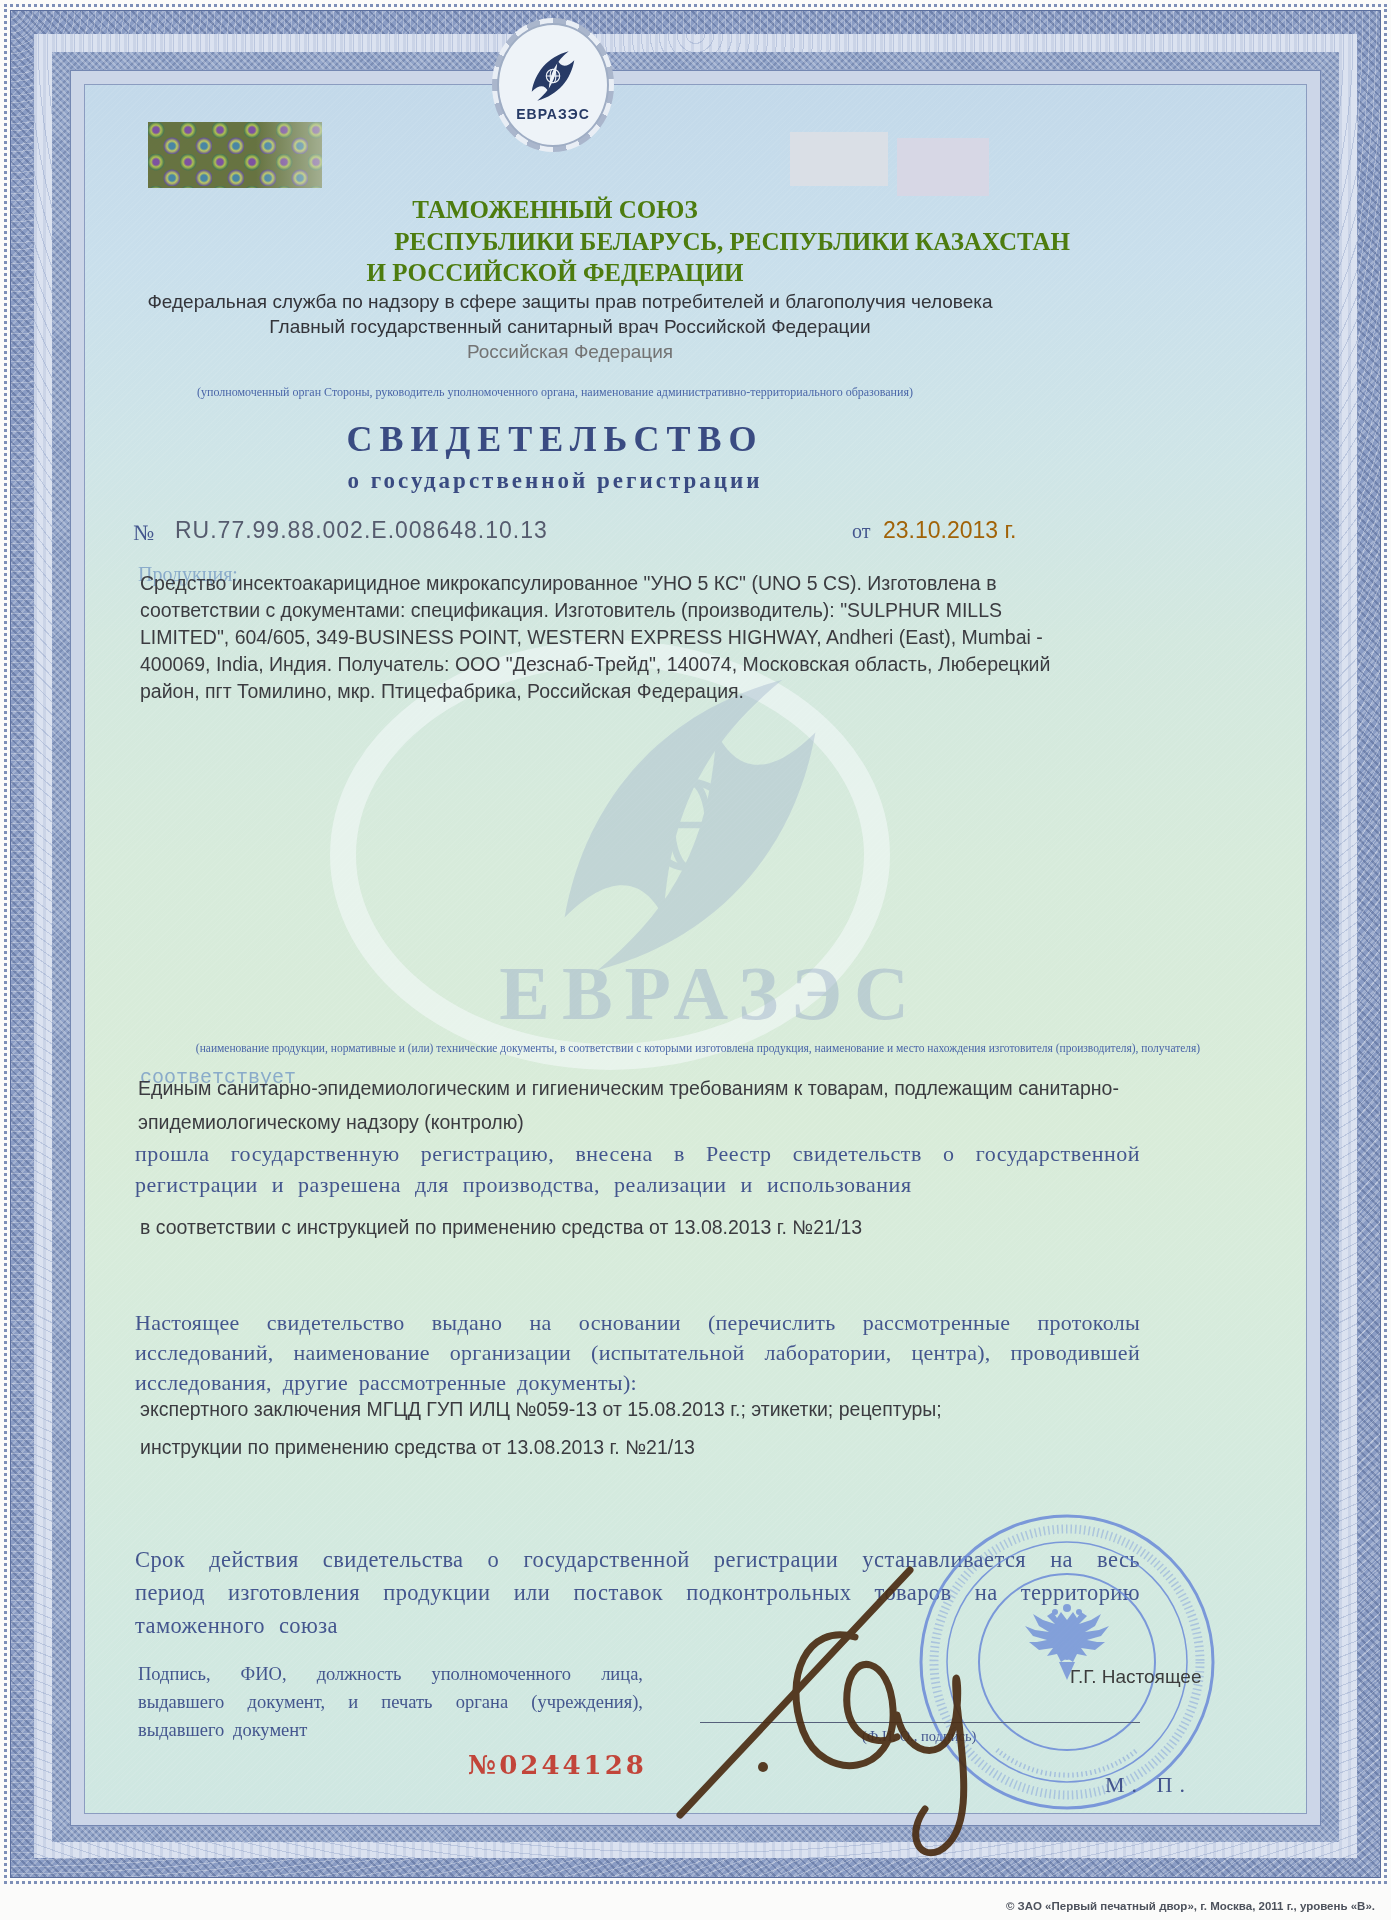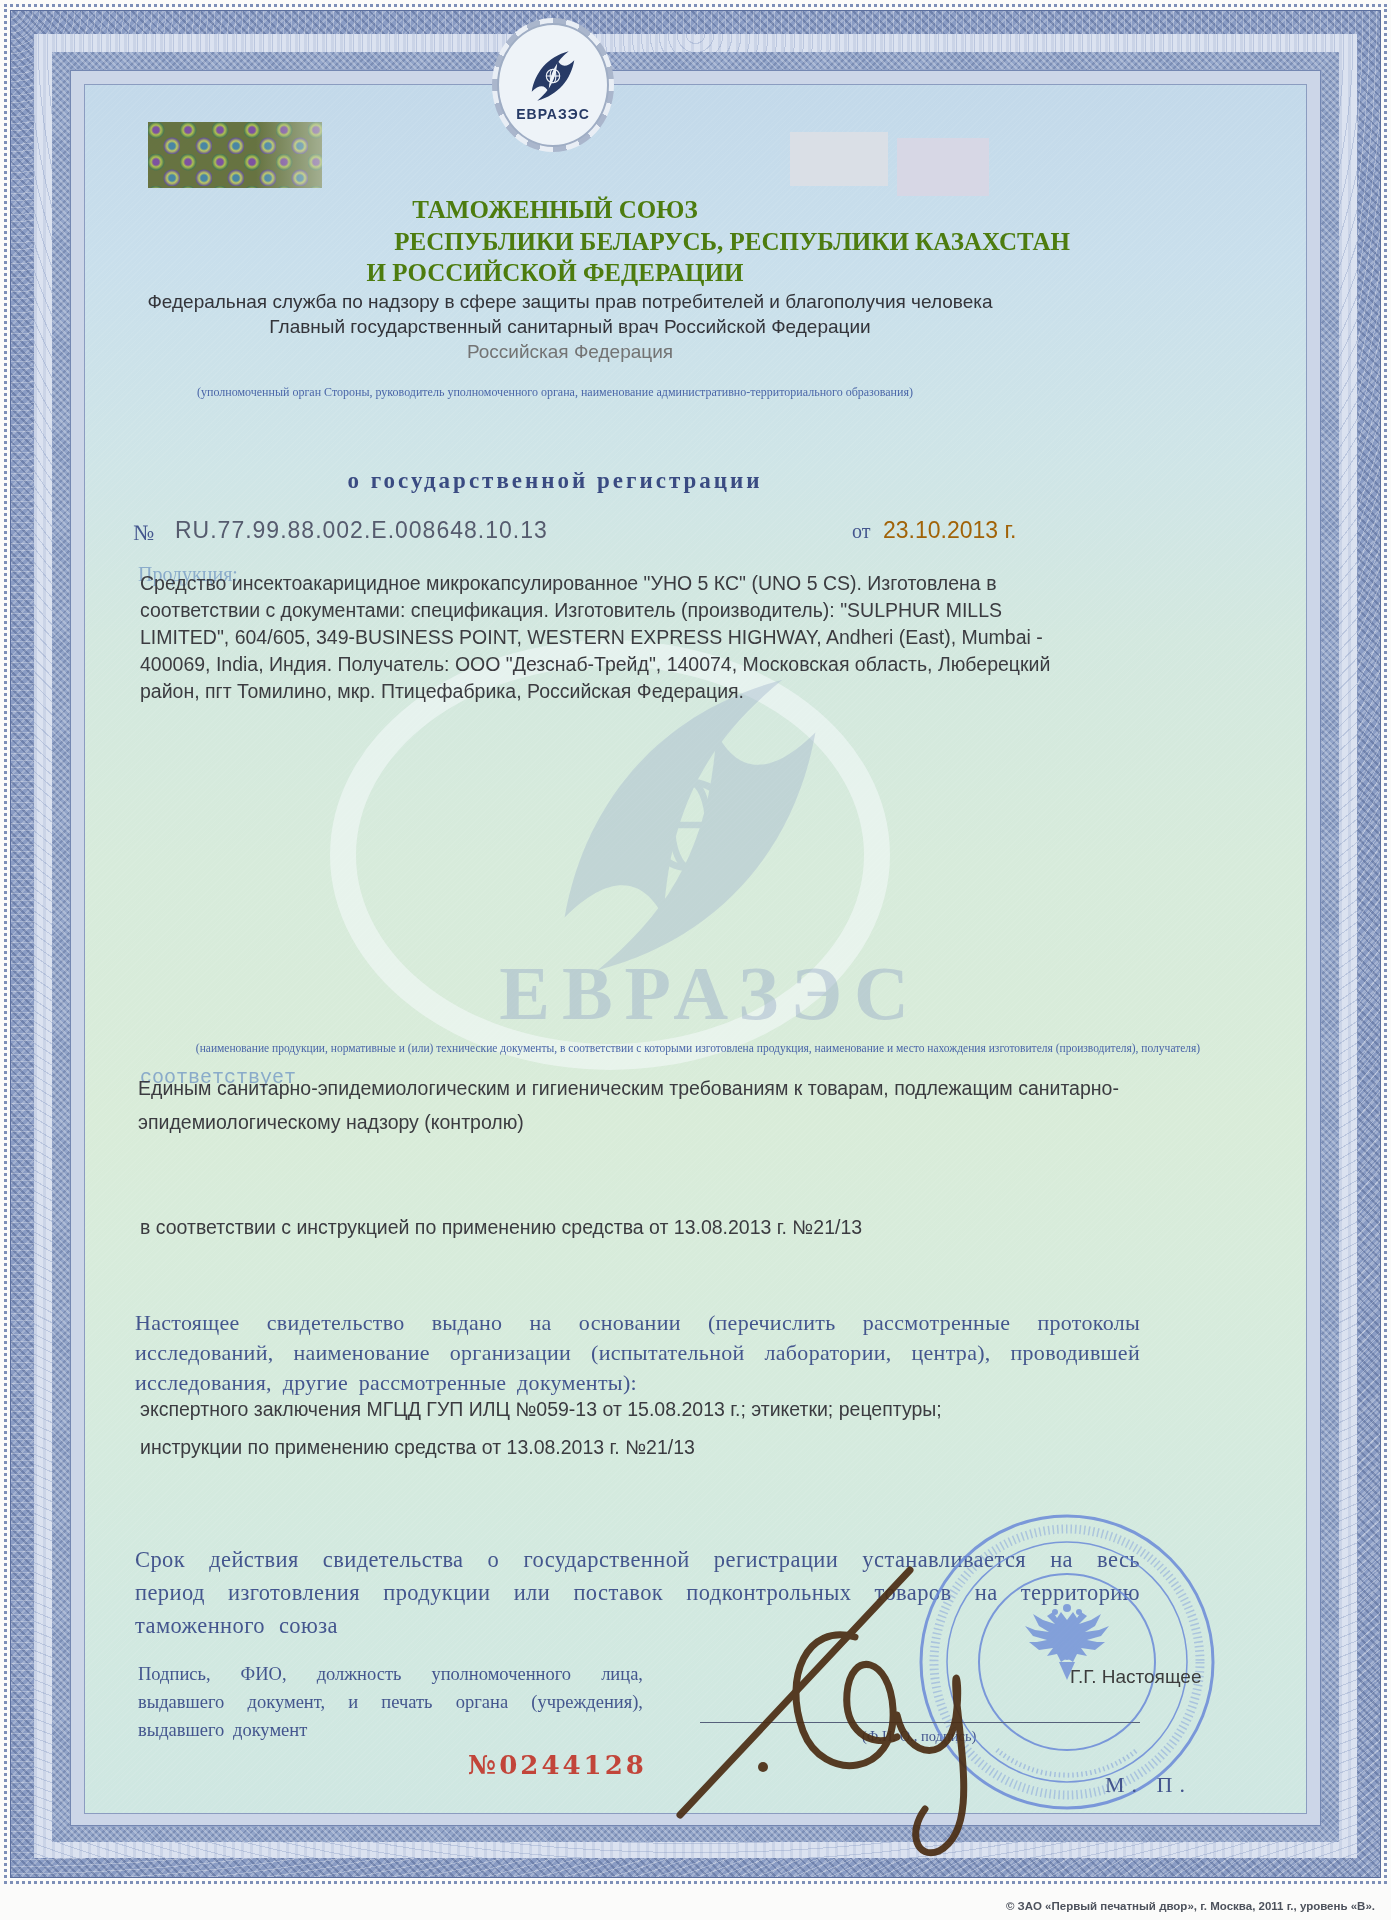--- a/index.html
+++ b/index.html
@@ -122,34 +122,36 @@
   </div>
 
   <div class="t ser ink" style="left:90px;top:196px;width:930px;text-align:center;font-weight:bold;font-size:25px;">ТАМОЖЕННЫЙ СОЮЗ</div>
   <div class="t ser ink" style="left:40px;top:228px;width:1030px;text-align:right;font-weight:bold;font-size:25px;">РЕСПУБЛИКИ БЕЛАРУСЬ, РЕСПУБЛИКИ КАЗАХСТАН</div>
   <div class="t san" style="left:40px;top:291px;width:1060px;text-align:center;font-size:19px;color:#33343a;">Федеральная служба по надзору в сфере защиты прав потребителей и благополучия человека</div>
   <div class="t ser ink" style="left:90px;top:259px;width:930px;text-align:center;font-weight:bold;font-size:25px;">И РОССИЙСКОЙ ФЕДЕРАЦИИ</div>
   <div class="t san" style="left:40px;top:316px;width:1060px;text-align:center;font-size:19px;color:#33343a;">Главный государственный санитарный врач Российской Федерации</div>
   <div class="t san" style="left:40px;top:341px;width:1060px;text-align:center;font-size:19px;color:#737373;">Российская Федерация</div>
   <div class="t ser" style="left:90px;top:385px;width:930px;text-align:center;font-size:12px;color:#4a66a8;">(уполномоченный орган Стороны, руководитель уполномоченного органа, наименование административно-территориального образования)</div>
 
+  <div class="t ser" style="left:90px;top:418px;width:930px;text-align:center;font-weight:bold;font-size:36px;letter-spacing:7px;color:#3a4b82;">СВИДЕТЕЛЬСТВО</div>
   <div class="t ser" style="left:90px;top:468px;width:930px;text-align:center;font-weight:bold;font-size:23px;letter-spacing:3px;color:#3a4b82;">о государственной регистрации</div>
 
   <div class="t ser body-blue" style="left:133px;top:520px;font-size:22px;">№</div>
   <div class="t san" style="left:175px;top:517px;font-size:23px;letter-spacing:1px;color:#565b6e;">RU.77.99.88.002.Е.008648.10.13</div>
   <div class="t ser body-blue" style="left:852px;top:520px;font-size:20px;">от</div>
   <div class="t san" style="left:883px;top:517px;font-size:23px;color:#a16207;">23.10.2013 г.</div>
 
   <div class="t ser pre" style="left:138px;top:563px;font-size:20px;">Продукция:</div>
   <div class="t san typed typed-layer" style="left:140px;top:570px;width:935px;font-size:19.5px;line-height:27px;">Средство инсектоакарицидное микрокапсулированное "УНО 5 КС" (UNO 5 CS). Изготовлена в соответствии с документами: спецификация. Изготовитель (производитель): "SULPHUR MILLS LIMITED", 604/605, 349-BUSINESS POINT, WESTERN EXPRESS HIGHWAY, Andheri (East), Mumbai - 400069, India, Индия.  Получатель: ООО "Дезснаб-Трейд", 140074, Московская область, Люберецкий район, пгт Томилино, мкр. Птицефабрика, Российская Федерация.</div>
   <div class="t ser" style="left:128px;top:1042px;width:1140px;text-align:center;font-size:11.5px;color:#4a66a8;">(наименование продукции, нормативные и (или) технические документы, в соответствии с которыми изготовлена продукция, наименование и место нахождения изготовителя (производителя), получателя)</div>
 
   <div class="t ser pre" style="left:140px;top:1066px;font-size:20px;font-family:Liberation Mono, monospace;">соответствует</div>
   <div class="t san typed typed-layer" style="left:138px;top:1071px;width:1000px;font-size:19.5px;line-height:34px;">Единым санитарно-эпидемиологическим и гигиеническим требованиям к товарам, подлежащим санитарно-эпидемиологическому надзору (контролю)</div>
 
+  <div class="t ser body-blue" style="left:135px;top:1138px;width:1005px;font-size:22px;line-height:31px;letter-spacing:.5px;word-spacing:8px;text-align:justify;">прошла государственную регистрацию, внесена в Реестр свидетельств о государственной регистрации и разрешена для производства, реализации и использования</div>
   <div class="t san typed typed-layer" style="left:140px;top:1216px;font-size:19.5px;">в соответствии с инструкцией по применению средства от 13.08.2013 г. №21/13</div>
 
   <div class="t ser body-blue" style="left:135px;top:1308px;width:1005px;font-size:22px;line-height:30px;letter-spacing:.3px;word-spacing:5px;text-align:justify;">Настоящее свидетельство выдано на основании (перечислить рассмотренные протоколы исследований, наименование организации (испытательной лаборатории, центра), проводившей исследования, другие рассмотренные документы):</div>
   <div class="t san typed typed-layer" style="left:140px;top:1398px;font-size:19.5px;">экспертного заключения МГЦД ГУП ИЛЦ №059-13 от 15.08.2013 г.; этикетки; рецептуры;</div>
   <div class="t san typed typed-layer" style="left:140px;top:1436px;font-size:19.5px;">инструкции по применению средства от 13.08.2013 г. №21/13</div>
 
   <div class="t ser body-blue" style="left:135px;top:1543px;width:1005px;font-size:22.5px;line-height:33px;letter-spacing:.4px;word-spacing:8px;text-align:justify;">Срок действия свидетельства о государственной регистрации устанавливается на весь период изготовления продукции или поставок подконтрольных товаров на территорию таможенного союза</div>
 
   <div class="t ser body-blue" style="left:138px;top:1660px;width:505px;font-size:18.5px;line-height:28px;word-spacing:4px;text-align:justify;">Подпись, ФИО, должность уполномоченного лица, выдавшего документ, и печать органа (учреждения), выдавшего документ</div>
   <div class="t" style="left:468px;top:1750px;font-family:'DejaVu Serif','Liberation Serif',serif;font-size:26px;font-weight:600;letter-spacing:3px;color:#c2453a;">№0244128</div>

